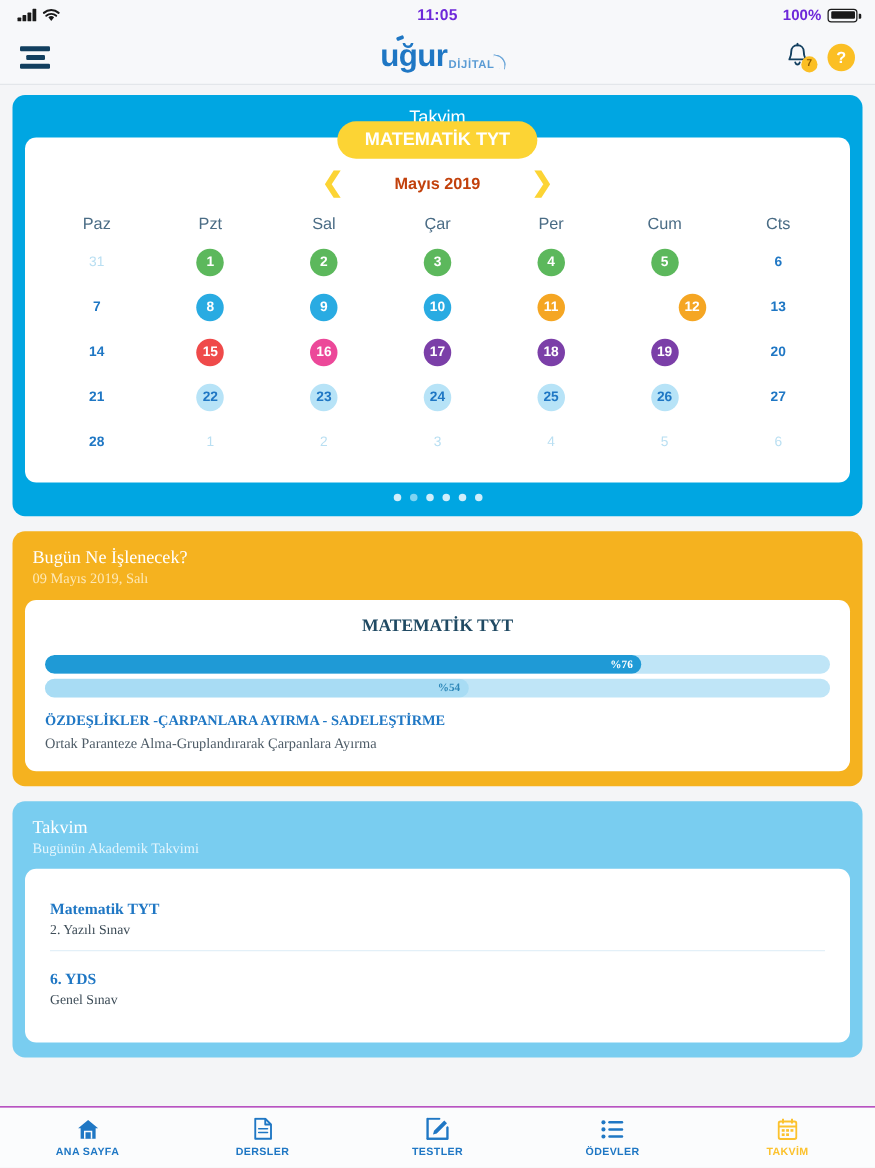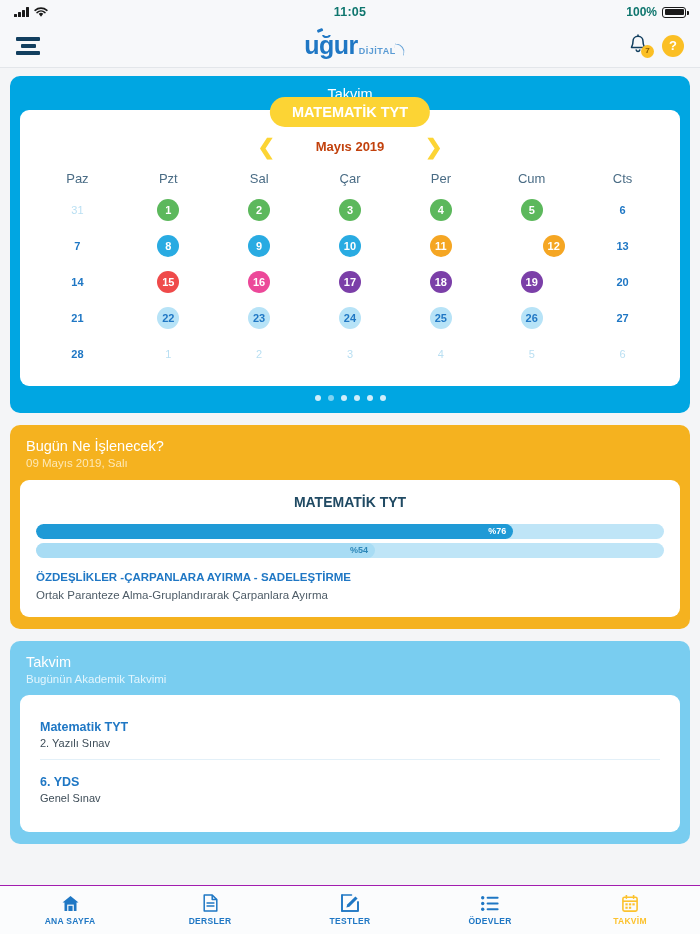--- a/index.html
+++ b/index.html
@@ -19,21 +19,21 @@
 
   
   .status-bar {
     height: 24px;
     background: #f7f8fa;
     display: flex;
     align-items: center;
     padding: 0 14px;
     font-size: 12px;
     font-weight: bold;
-    color: #0f766e;
+    color: #6d28d9;
     position: relative;
   }
   .status-left { display: flex; align-items: center; gap: 5px; }
   .status-center {
     position: absolute;
     left: 0; right: 0;
     text-align: center;
     font-size: 12.5px;
     font-weight: bold;
     letter-spacing: .2px;
@@ -274,20 +274,21 @@
     display: block;
     cursor: pointer;
   }
   .dots i.active { background: #7fd4f2; }
 
   
   .section {
     border-radius: 10px;
     margin-top: 12px;
     padding: 10px 10px 12px;
+    font-family: Liberation Serif, serif;
   }
   .section-head { padding: 2px 6px 8px; }
   .section-title {
     color: #fff;
     font-size: 14.5px;
     line-height: 1.25;
   }
   .section-sub {
     font-size: 11.5px;
     line-height: 1.35;

